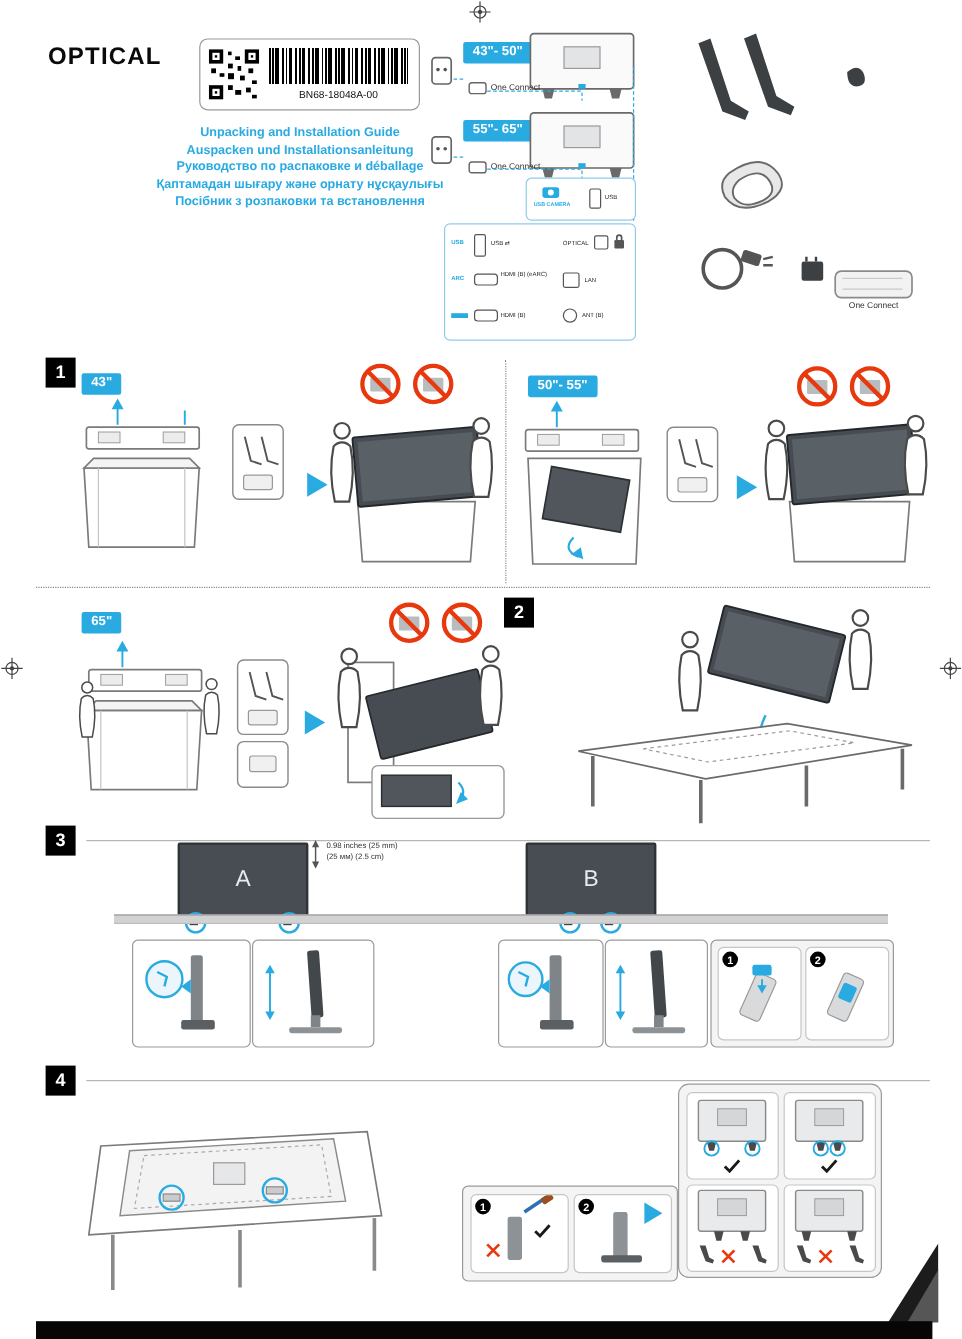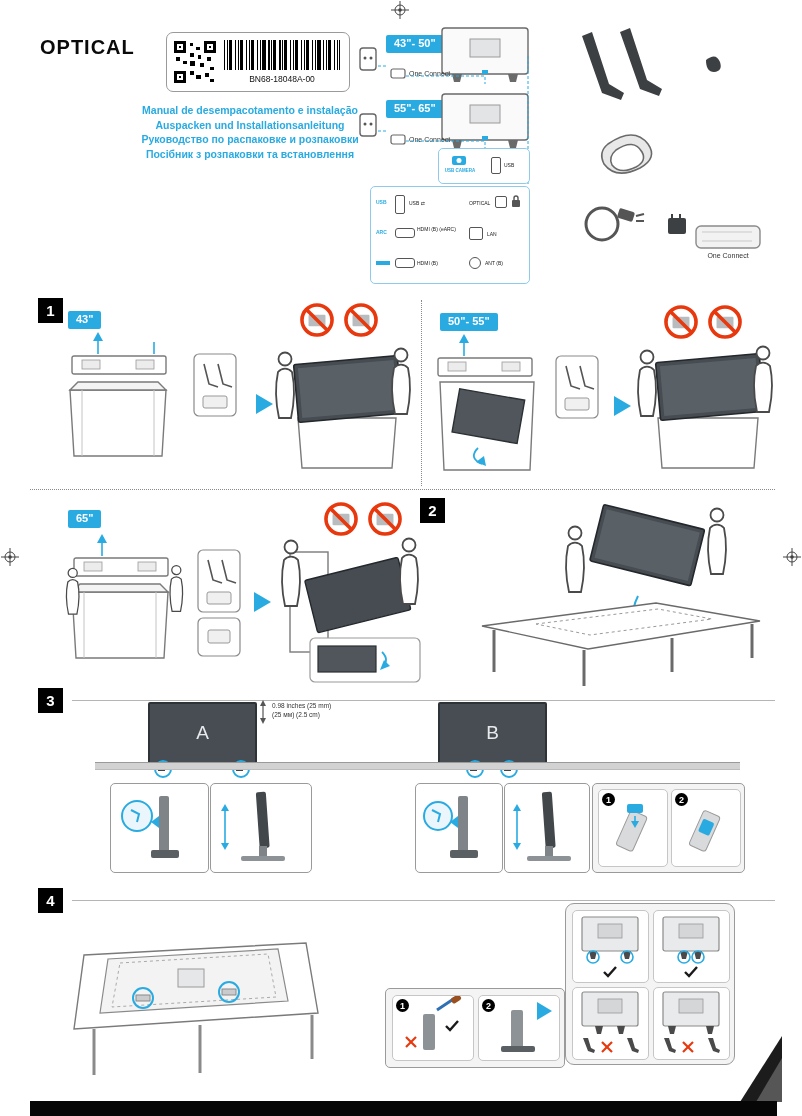--- a/index.html
+++ b/index.html
@@ -134,23 +134,24 @@
     <rect x="16" y="30" width="4" height="4" fill="#000"></rect>
       <rect x="22" y="34" width="5" height="4" fill="#000"></rect>
     <rect x="31" y="32" width="4" height="4" fill="#000"></rect>
       <rect x="36" y="38" width="4" height="3" fill="#000"></rect>
   </svg>
   <div class="abs barcode" style="left:57px;top:7px;width:116px;height:30px"></div>
   <div class="abs" style="left:57px;top:41px;width:116px;text-align:center;font-size:8.5px">BN68-18048A-00</div>
 </div>
 
 <div class="abs titles" style="left:120px;top:103px;width:260px">
-  <div>Manual de desempacotamento e instalação</div>
+  <div>Unpacking and Installation Guide</div>
   <div>Auspacken und Installationsanleitung</div>
-  <div>Руководство по распаковке и розпаковки</div>
+  <div>Руководство по распаковке и déballage</div>
+  <div>Қаптамадан шығару және орнату нұсқаулығы</div>
   <div>Посібник з розпаковки та встановлення</div>
 </div>
 
 <div class="abs badge" style="left:386px;top:35px">43"- 50"</div>
 <svg class="abs" style="left:358px;top:46px" width="22" height="30">
   <rect x="2" y="2" width="16" height="22" rx="3" fill="#fff" stroke="#666" stroke-width="1.4"></rect>
   <circle cx="7" cy="12" r="1.5" fill="#555"></circle>
     <circle cx="13" cy="12" r="1.5" fill="#555"></circle>
 </svg>
 <svg class="abs" style="left:440px;top:26px" width="90" height="58">

